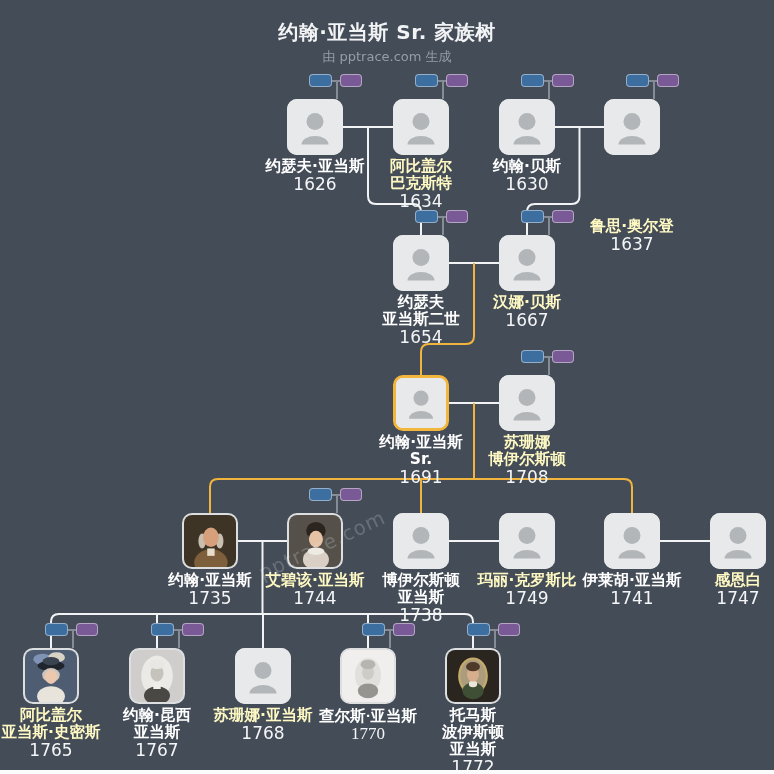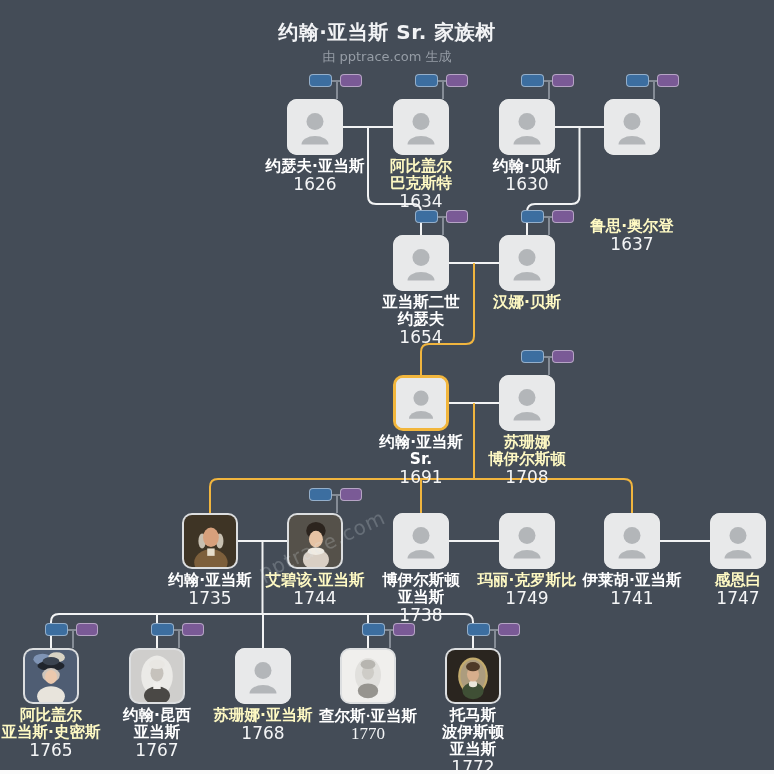--- a/index.html
+++ b/index.html
@@ -123,37 +123,38 @@
       <div class="pill blue" style="left: 415px; top: 210px;"></div>
       <div class="pill purple" style="left: 446px; top: 210px;"></div>
       <div class="node" style="left: 393px; top: 235px;">
         <svg viewBox="0 0 56 56">
           <rect width="56" height="56" fill="#e8e9ea"></rect>
           <circle cx="28" cy="22.5" r="8.5" fill="#b3b6b9"></circle>
           <path d="M14.5 45.5 a13.5 8.5 0 0 1 27 0 z" fill="#b3b6b9"></path>
         </svg>
       </div>
       <div class="label" style="left: 336px; top: 294px;">
+        <div class="nm male">约瑟夫</div>
         <div class="nm male">亚当斯二世</div>
-        <div class="nm male">约瑟夫</div>
         <div class="yr">1654</div>
       </div>
       <div class="pill-stem" style="left: 547.5px; top: 216px; height: 19px;"></div>
       <div class="pill-link" style="left: 543px; top: 215.5px; width: 10px;"></div>
       <div class="pill blue" style="left: 521px; top: 210px;"></div>
       <div class="pill purple" style="left: 552px; top: 210px;"></div>
       <div class="node" style="left: 499px; top: 235px;">
         <svg viewBox="0 0 56 56">
           <rect width="56" height="56" fill="#e8e9ea"></rect>
           <circle cx="28" cy="22.5" r="8.5" fill="#b3b6b9"></circle>
           <path d="M14.5 45.5 a13.5 8.5 0 0 1 27 0 z" fill="#b3b6b9"></path>
         </svg>
       </div>
       <div class="label" style="left: 442px; top: 294px;">
         <div class="nm female">汉娜·贝斯</div>
+        <div class="yr">1667</div>
       </div>
       <div class="node hl" style="left: 393px; top: 375px;">
         <svg viewBox="0 0 56 56">
           <rect width="56" height="56" fill="#e8e9ea"></rect>
           <circle cx="28" cy="22.5" r="8.5" fill="#b3b6b9"></circle>
           <path d="M14.5 45.5 a13.5 8.5 0 0 1 27 0 z" fill="#b3b6b9"></path>
         </svg>
       </div>
       <div class="label" style="left: 336px; top: 434px;">
         <div class="nm male">约翰·亚当斯</div>

